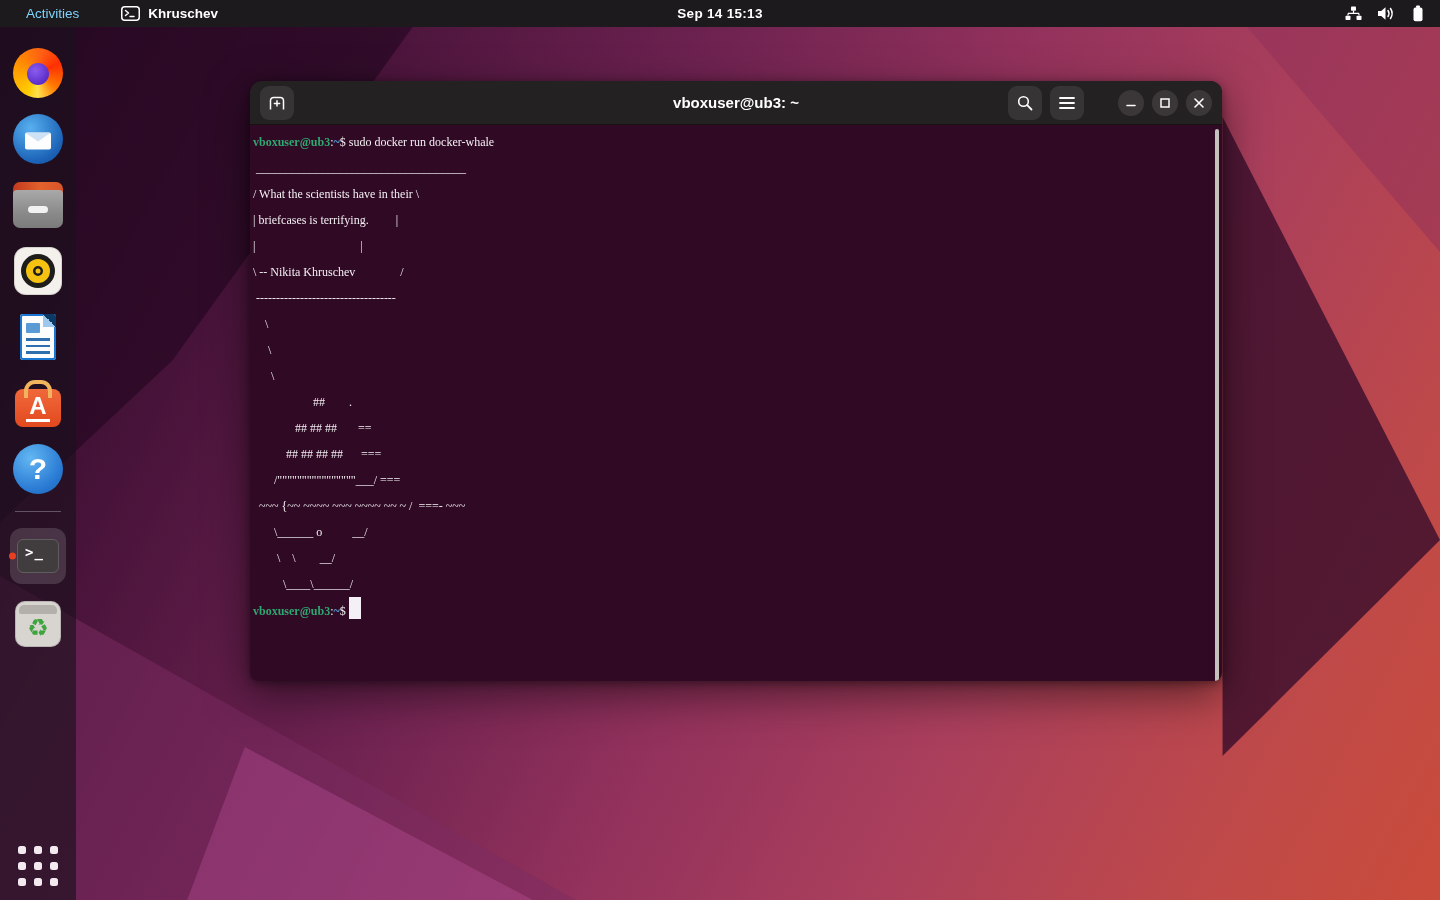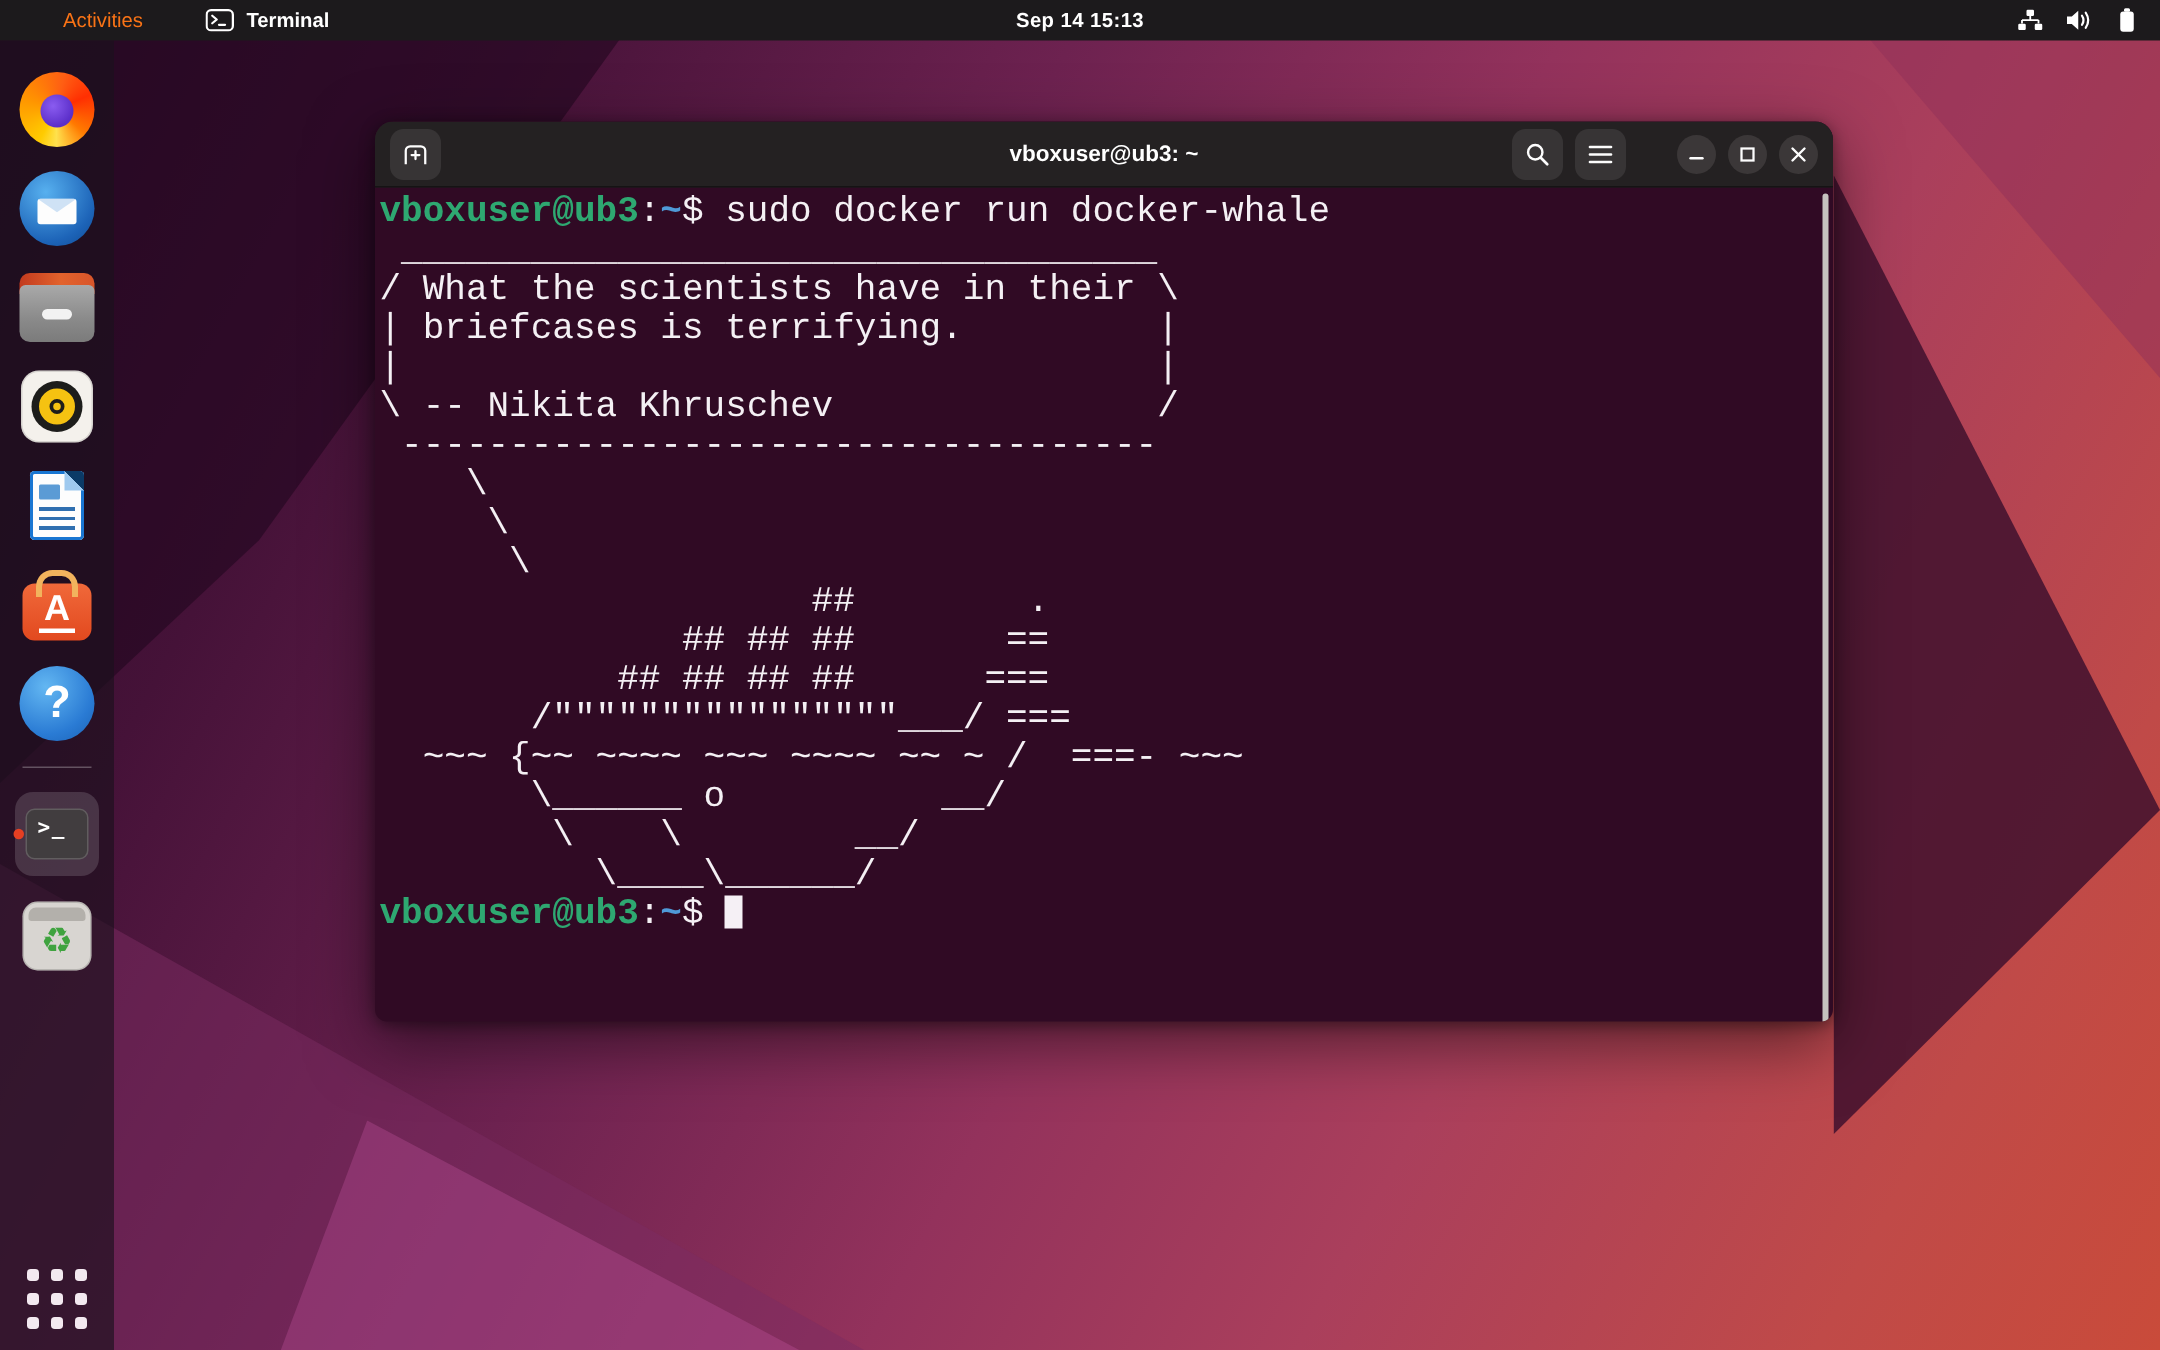--- a/index.html
+++ b/index.html
@@ -16,21 +16,21 @@
   .f1{background:#40102e;opacity:.85;clip-path:polygon(84.9% 13%,100% 60%,84.9% 84%);}
   .f2{background:#7c2c62;opacity:.50;clip-path:polygon(0 64%,40% 100%,0 100%);}
   .f3{background:#cb5aa4;opacity:.30;clip-path:polygon(17% 83%,37% 100%,13% 100%);}
   .f4{background:#230820;opacity:.65;clip-path:polygon(0 0,30% 0,12% 40%,0 58%);}
   .f5{background:#8f2f58;opacity:.45;clip-path:polygon(85% 0,100% 0,100% 28%);}
 
   
   .topbar{position:absolute;left:0;top:0;width:1440px;height:27px;
     background:#1c1a1c;color:#fff;display:flex;align-items:center;z-index:40;font-size:13.5px;}
   .tb-left{display:flex;align-items:center;gap:36px;padding-left:20px;}
-  .tb-activities{color:#f97316;background:none;border:none;font:inherit;padding:2px 6px;border-radius:6px;cursor:default;margin-left:16px;}
+  .tb-activities{color:#7dd3fc;background:none;border:none;font:inherit;padding:2px 6px;border-radius:6px;cursor:default;}
   .tb-app{display:flex;align-items:center;gap:8px;font-weight:600;}
   .tb-clock{position:absolute;left:50%;transform:translateX(-50%);font-weight:600;letter-spacing:.3px;padding:2px 10px;border-radius:6px;}
   .tb-right{margin-left:auto;display:flex;align-items:center;gap:16px;padding-right:16px;}
   .tb-right svg{display:block;}
 
   
   .dock{position:absolute;left:0;top:27px;bottom:0;width:76px;z-index:30;
     background:rgba(27,16,29,.66);display:flex;flex-direction:column;align-items:center;
     padding-top:20px;gap:14px;}
   .ditem{width:56px;height:52px;display:flex;align-items:center;justify-content:center;position:relative;flex:0 0 auto;}
@@ -94,21 +94,21 @@
     display:flex;align-items:center;padding:0 10px;}
   .hb-btn{width:34px;height:34px;border-radius:9px;background:#373435;border:none;display:flex;align-items:center;justify-content:center;padding:0;cursor:default;}
   .hb-title{position:absolute;left:50%;transform:translateX(-50%);color:#fff;font-weight:bold;font-size:15px;white-space:nowrap;}
   .hb-right{margin-left:auto;display:flex;align-items:center;gap:8px;}
   .hb-gap{width:18px;}
   .wc-btn{width:26px;height:26px;border-radius:50%;background:#3b3738;border:none;display:flex;align-items:center;justify-content:center;padding:0;cursor:default;}
   .hb-btn svg,.wc-btn svg{display:block;}
 
   .term-body{position:relative;height:625px;}
   .term{margin:0;padding:4px 24px 0 3px;color:#f4f0f4;
-    font-family:Liberation Mono, monospace;font-size:24px;line-height:26px;font-weight:500;}
+    font-family:Liberation Serif, serif;font-size:12px;line-height:26px;font-weight:500;}
   .pg{color:#2ea871;font-weight:bold;}
   .pb{color:#4f9ad8;font-weight:bold;}
   .cursor{display:inline-block;width:12px;height:22px;background:#f5f0f5;vertical-align:-4px;}
   .sb-thumb{position:absolute;right:3px;top:4px;width:4px;height:614px;border-radius:2px;background:#c5c2be;}
 </style>
 </head>
 <body>
 
 <div class="wp">
   <div class="facet f1"></div>
@@ -120,21 +120,21 @@
 
 <div class="topbar">
   <div class="tb-left">
     <button class="tb-activities">Activities</button>
     <div class="tb-app">
       <svg width="19" height="15" viewBox="0 0 19 15">
         <rect x="0.75" y="0.75" width="17.5" height="13.5" rx="3" fill="none" stroke="#fff" stroke-width="1.5"></rect>
         <path d="M4.5 4.5 L7.5 7 L4.5 9.5" fill="none" stroke="#fff" stroke-width="1.5" stroke-linecap="round" stroke-linejoin="round"></path>
         <line x1="9" y1="10.5" x2="13" y2="10.5" stroke="#fff" stroke-width="1.5" stroke-linecap="round"></line>
       </svg>
-      <span>Terminal</span>
+      <span>Khruschev</span>
     </div>
   </div>
   <div class="tb-clock">Sep 14 15:13</div>
   <div class="tb-right">
     <svg width="17" height="15" viewBox="0 0 17 15">
       <rect x="6" y="0.5" width="5" height="4.2" rx="0.8" fill="#fff"></rect>
       <path d="M8.5 4.7 V7.4 M3 7.4 H14 M3 7.4 V9.6 M14 7.4 V9.6" fill="none" stroke="#fff" stroke-width="1.2"></path>
       <rect x="0.5" y="9.8" width="5" height="4.2" rx="0.8" fill="#fff"></rect>
       <rect x="11.5" y="9.8" width="5" height="4.2" rx="0.8" fill="#fff"></rect>
     </svg>

